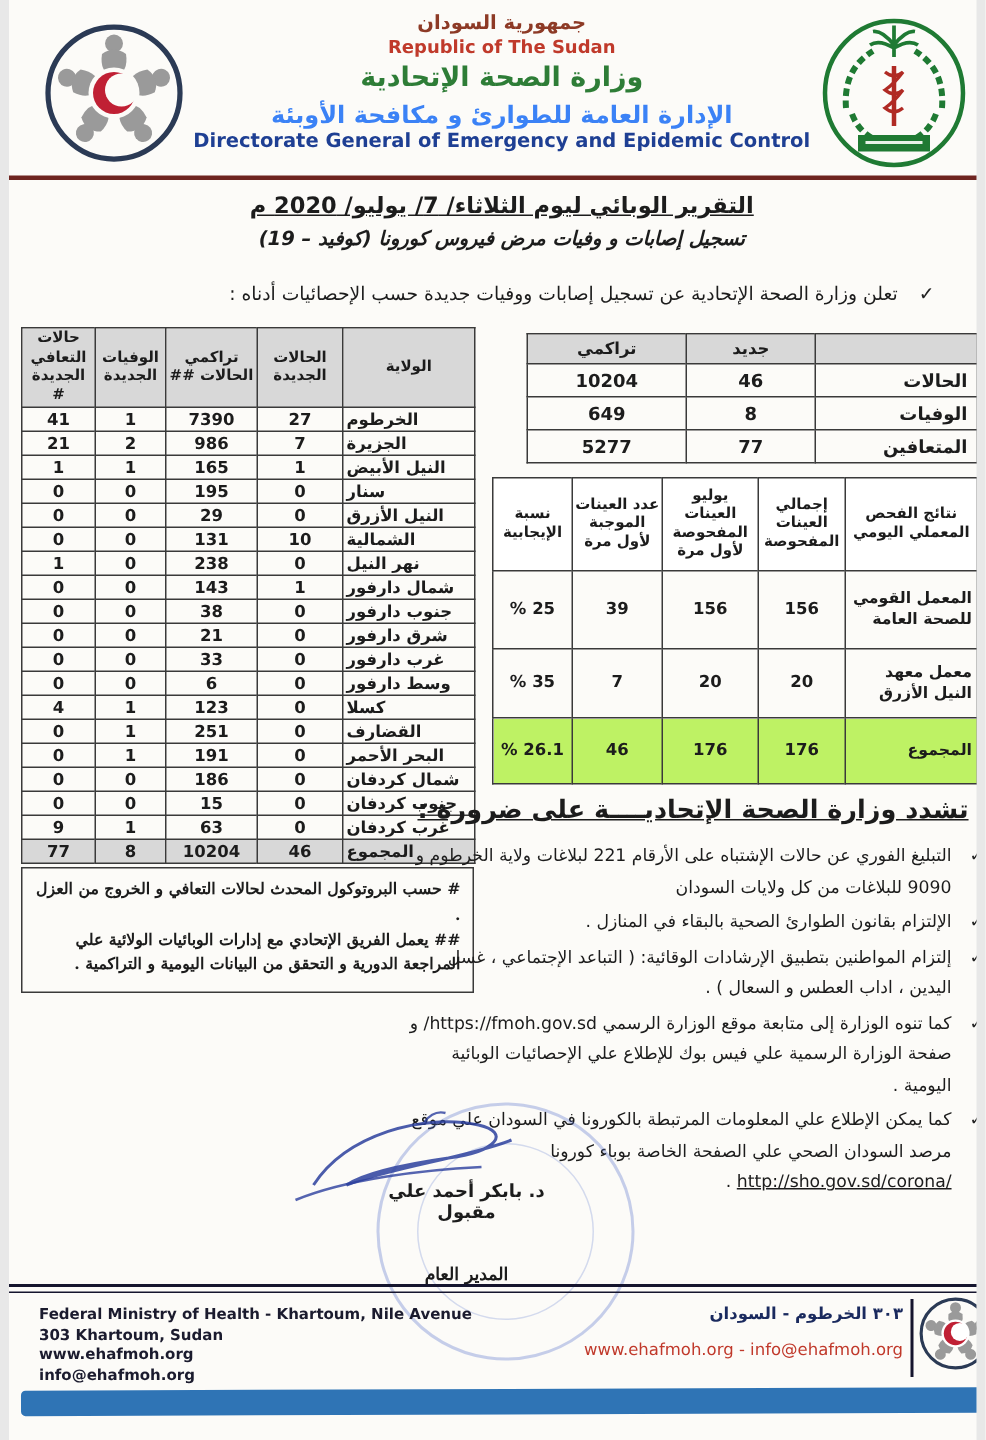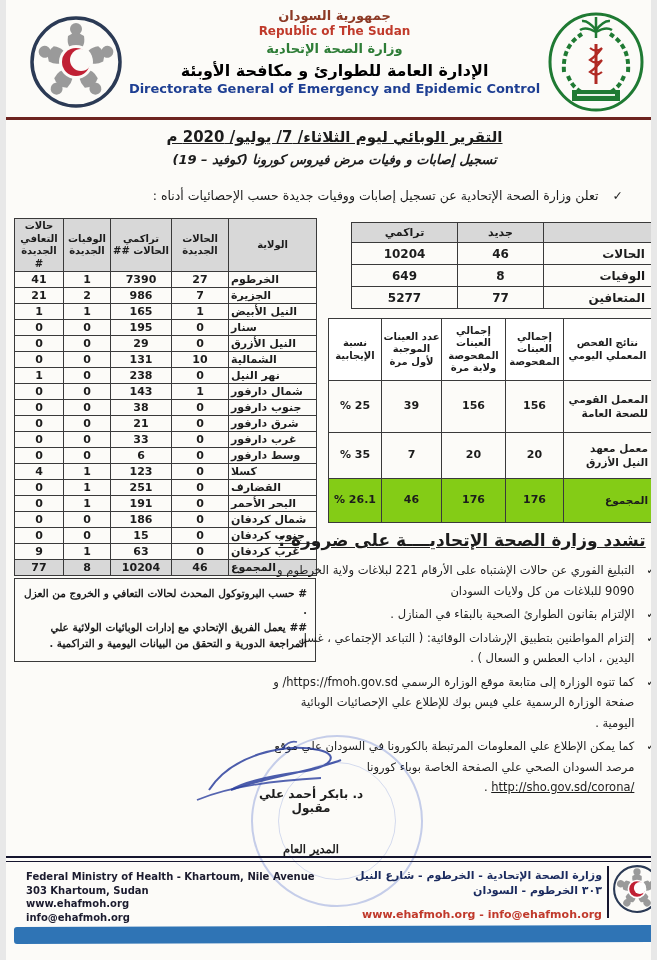--- a/index.html
+++ b/index.html
@@ -4,23 +4,23 @@
 <style>
   * { margin:0; padding:0; box-sizing:border-box; }
   body { background:#e8e8e8; font-family:"DejaVu Sans", sans-serif; }
   .page { position:relative; width:645px; height:960px; background:#fcfbf8; overflow:hidden;
           color:#1c1c1c; margin:0 auto; }
 
   
   .hdr-center { position:absolute; top:8px; left:120px; width:417px; text-align:center; line-height:1.25; }
   .t-country-ar { font-size:13px; font-weight:bold; color:#8d3a26; }
   .t-country-en { font-size:12px; font-weight:bold; color:#c03a2b; }
-  .t-min-ar { font-size:13px; font-weight:bold; color:#2e7d37; margin-top:2px; }
+  .t-min-ar { font-size:18px; font-weight:bold; color:#2e7d37; margin-top:2px; }
   .t-min-en { font-size:12px; font-weight:bold; color:#2e7d37; }
-  .t-dir-ar { font-size:16px; font-weight:bold; color:#000000; margin-top:3px; }
+  .t-dir-ar { font-size:16px; font-weight:bold; color:#3b82f6; margin-top:3px; }
   .t-dir-en { font-size:13px; font-weight:bold; color:#1e3f93; }
   .logo-left { position:absolute; top:14px; left:22px; }
   .logo-right { position:absolute; top:10px; left:538px; }
   .hdr-rule { position:absolute; top:117px; left:0; width:657px; height:3px; background:#6e2420; }
 
   
   .rep-title { position:absolute; top:128px; left:0; width:657px; text-align:center;
                font-size:15px; font-weight:bold; text-decoration:underline; }
   .rep-sub { position:absolute; top:152px; left:0; width:657px; text-align:center;
              font-size:13px; font-weight:bold;font-style:italic; }
@@ -49,21 +49,21 @@
   .summary-table th { height:20px; font-size:11px; }
   .summary-table td { font-size:12px; height:22px; }
   .summary-table td:first-child { text-align:right; padding-right:6px; }
 
   .lab-table { position:absolute; top:318px; left:322px; width:323px; }
   .lab-table th { height:62px; background:#fff; font-size:10px; }
   .lab-table td { font-size:11px; line-height:1.3; }
   .lab-table tbody tr:nth-child(1) td { height:52px; }
   .lab-table tbody tr:nth-child(2) td { height:46px; }
   .lab-table td:first-child { text-align:right; padding-right:3px; font-size:10.5px; }
-  .lab-table .total-row td { background:#84cc16; height:44px; }
+  .lab-table .total-row td { background:#bef264; height:44px; }
 
   
   .adv-wrap { position:absolute; top:530px; left:262px; width:388px; direction:rtl; }
   .adv-head { font-size:17px; font-weight:bold; text-decoration:underline;
               text-align:center; margin-bottom:10px; }
   .adv-item { display:flex; gap:12px; font-size:11.5px; line-height:20.5px;
               text-align:right; margin-bottom:3px; font-weight:500; }
   .adv-text { flex:1 1 auto; }
   .adv-link { text-decoration:underline; direction:ltr; unicode-bidi:embed; }
 
@@ -80,21 +80,21 @@
               font-family:"DejaVu Serif", serif;margin-top:32px; }
 
   
   .ftr-rule { position:absolute; top:856px; left:0; width:657px; height:6px;
               border-top:2.5px solid #15152e; border-bottom:1.5px solid #15152e; }
   .ftr-en { position:absolute; top:870px; left:20px; width:300px;
             font-size:10px; font-weight:bold; color:#1b1b2e; line-height:13.5px; }
   .ftr-ar { position:absolute; top:868px; left:330px; width:266px; direction:rtl;
             text-align:right; color:#1a2a5e; }
   .ftr-ar-line { font-size:11px; font-weight:bold; line-height:15px; }
-  .ftr-contact { font-size:11px; font-weight:bold; color:#c0392b; margin-top:10px; }
+  .ftr-contact { font-size:11px; font-weight:normal; color:#c0392b; margin-top:10px; }
   .ftr-divider { position:absolute; top:866px; left:601px; width:2px; height:52px; background:#15152e; }
   .ftr-logo { position:absolute; top:864px; left:606px; }
   .ftr-bar { position:absolute; top:926px; left:8px; width:641px; height:17px;
              background:#2f74b5; border-radius:3px; transform:rotate(-.2deg); }
 </style>
 </head>
 <body>
 
 <div class="page">
 
@@ -358,21 +358,21 @@
         <col style="width:88px">
         <col style="width:58px">
         <col style="width:64px">
         <col style="width:60px">
         <col style="width:53px">
       </colgroup>
     <thead id="lab-head">
         <tr>
           <th>نتائج الفحص المعملي اليومي</th>
           <th>إجمالي العينات المفحوصة</th>
-          <th>إجمالي العينات المفحوصة ولاية مرة</th>
+          <th>يوليو العينات المفحوصة لأول مرة</th>
           <th>عدد العينات الموجبة لأول مرة</th>
           <th>نسبة الإيجابية</th>
         </tr>
       </thead>
     <tbody id="lab-body">
         <tr>
           <td>المعمل القومي للصحة العامة</td>
           <td>156</td>
           <td>156</td>
           <td>39</td>
@@ -432,21 +432,20 @@
   <div class="sig-role">المدير العام</div>
 
   <div class="ftr-rule"></div>
   <div class="ftr-en" id="ftr-en">
       <div>Federal Ministry of Health - Khartoum, Nile Avenue</div>
       <div>303 Khartoum, Sudan</div>
       <div>www.ehafmoh.org</div>
       <div>info@ehafmoh.org</div>
     </div>
   <div class="ftr-ar">
-    <div class="ftr-ar-line">وزارة الصحة الإتحادية - الخرطوم - شارع النيل</div>
     <div class="ftr-ar-line">٣٠٣ الخرطوم - السودان</div>
     <div class="ftr-contact" dir="ltr">www.ehafmoh.org - info@ehafmoh.org</div>
   </div>
   <div class="ftr-divider"></div>
   <div class="ftr-logo">
     <svg width="50" height="50" viewBox="0 0 96 96">
       <circle cx="48" cy="48" r="44" fill="none" stroke="#2b3a55" stroke-width="4"></circle>
       <g fill="#9a9a9a">
         <g transform="rotate(0 48 48)">
             <circle cx="48" cy="15" r="7"></circle>

